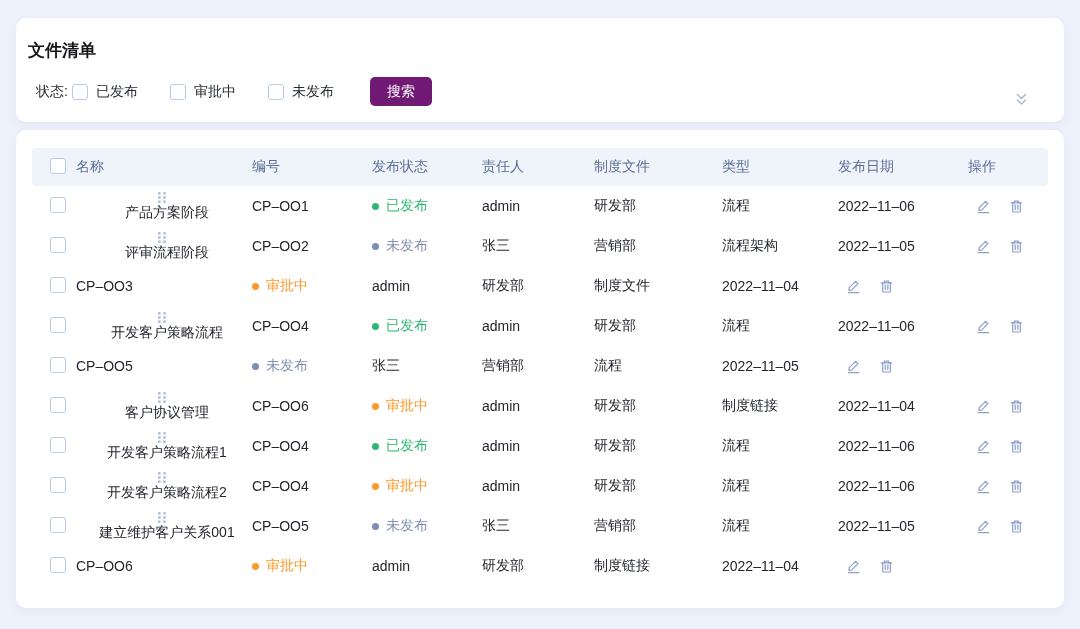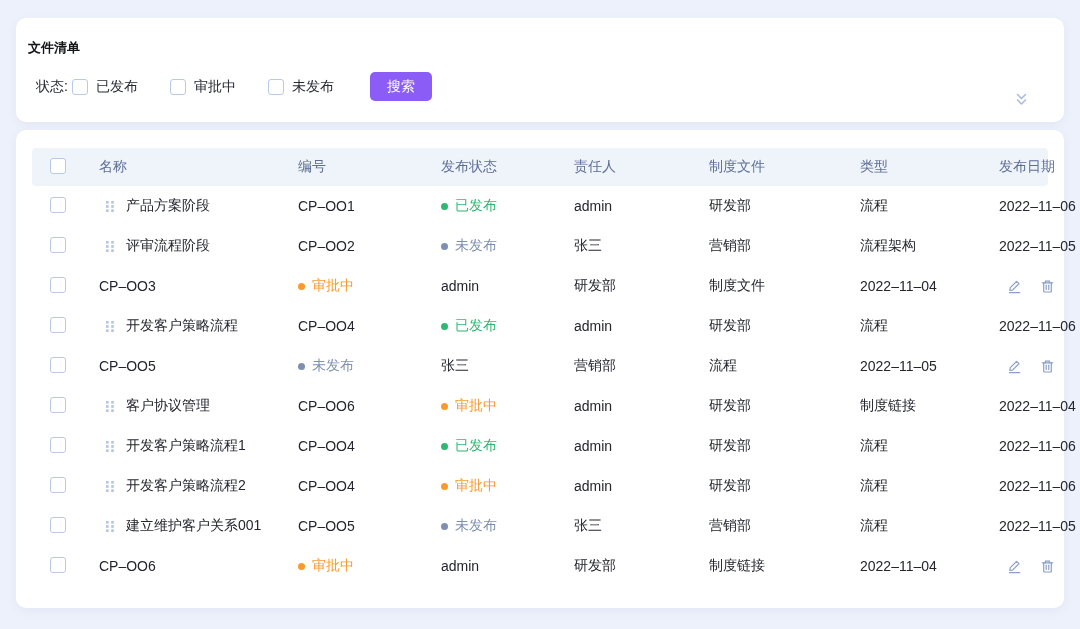--- a/index.html
+++ b/index.html
@@ -15,21 +15,21 @@
     left: 16px;
     width: 1048px;
     background: #ffffff;
     border-radius: 10px;
     box-shadow: 0 3px 10px rgba(60, 90, 160, 0.06);
   }
   
   .filter-card { top: 18px; height: 104px; }
   .panel-title {
     margin: 21px 0 0 12px;
-    font-size: 13px;
+    font-size: 17px;
     font-weight: bold;
     color: #14161a;
   }
   .filter-row {
     display: flex;
     align-items: center;
     margin: 15px 0 0 20px;
     font-size: 14px;
     color: #262a33;
   }
@@ -50,21 +50,21 @@
     background: #fff;
     cursor: pointer;
   }
   .cb-group span { margin-left: 8px; }
   .search-btn {
     margin-left: 4px;
     width: 62px;
     height: 29px;
     border: none;
     border-radius: 5px;
-    background: #8b5cf6;
+    background: #701a75;
     color: #ffffff;
     font-size: 14px;
     font-family: inherit;
     cursor: pointer;
   }
   .collapse-btn {
     position: absolute;
     right: 34px;
     top: 74px;
     width: 18px;
@@ -73,34 +73,33 @@
     border: none;
     cursor: pointer;
     padding: 0;
   }
   
   .table-card { top: 130px; height: 478px; }
   .grid-row {
     display: grid;
     grid-template-columns: 44px 176px 120px 110px 112px 128px 116px 130px 1fr;
     align-items: center;
-    gap: 23px;
   }
   .thead {
     margin: 18px 16px 0;
     height: 38px;
     background: #eff3fa;
     border-radius: 4px;
     color: #5d6f96;
     font-size: 14px;
   }
   .tbody { margin: 0 16px; }
   .trow { height: 40px; font-size: 14px; color: #23262e; background: #fff; }
   .cell-select { padding-left: 18px; }
-  .cell-name { display: flex; align-items: center; padding-left: 6px; }
+  .cell-name { display: flex; align-items: center; padding-left: 6px; flex-direction: column; }
   .drag-handle { display: inline-flex; margin-right: 11px; cursor: grab; }
   .status-cell { display: flex; align-items: center; }
   .status-dot {
     width: 7px; height: 7px;
     border-radius: 50%;
     margin-right: 7px;
     flex: none;
   }
   .ops-cell { display: flex; align-items: center; padding-left: 8px; }
   .icon-btn {

